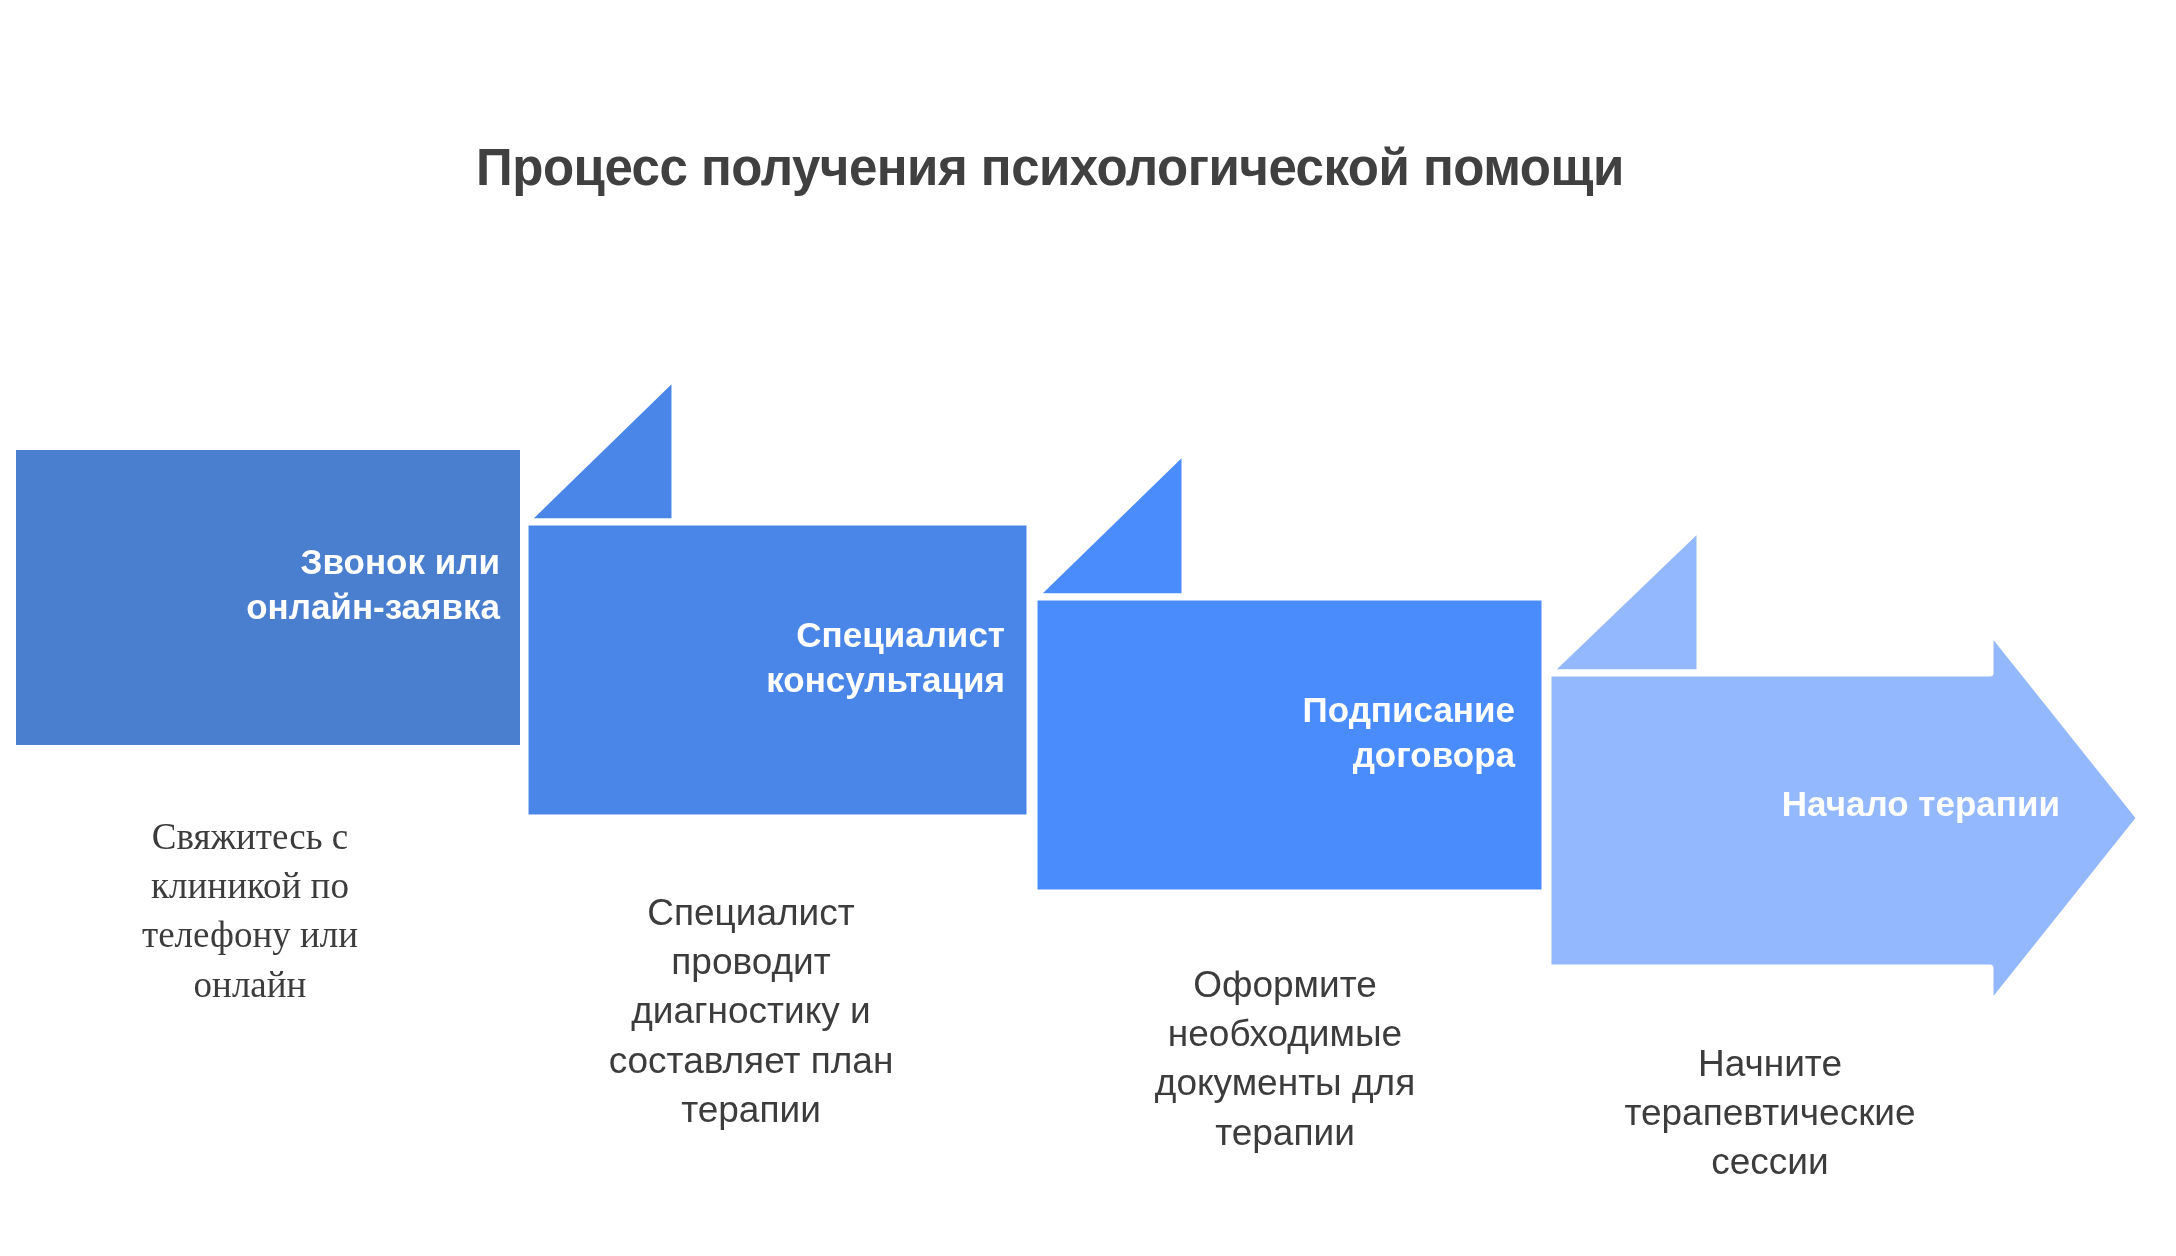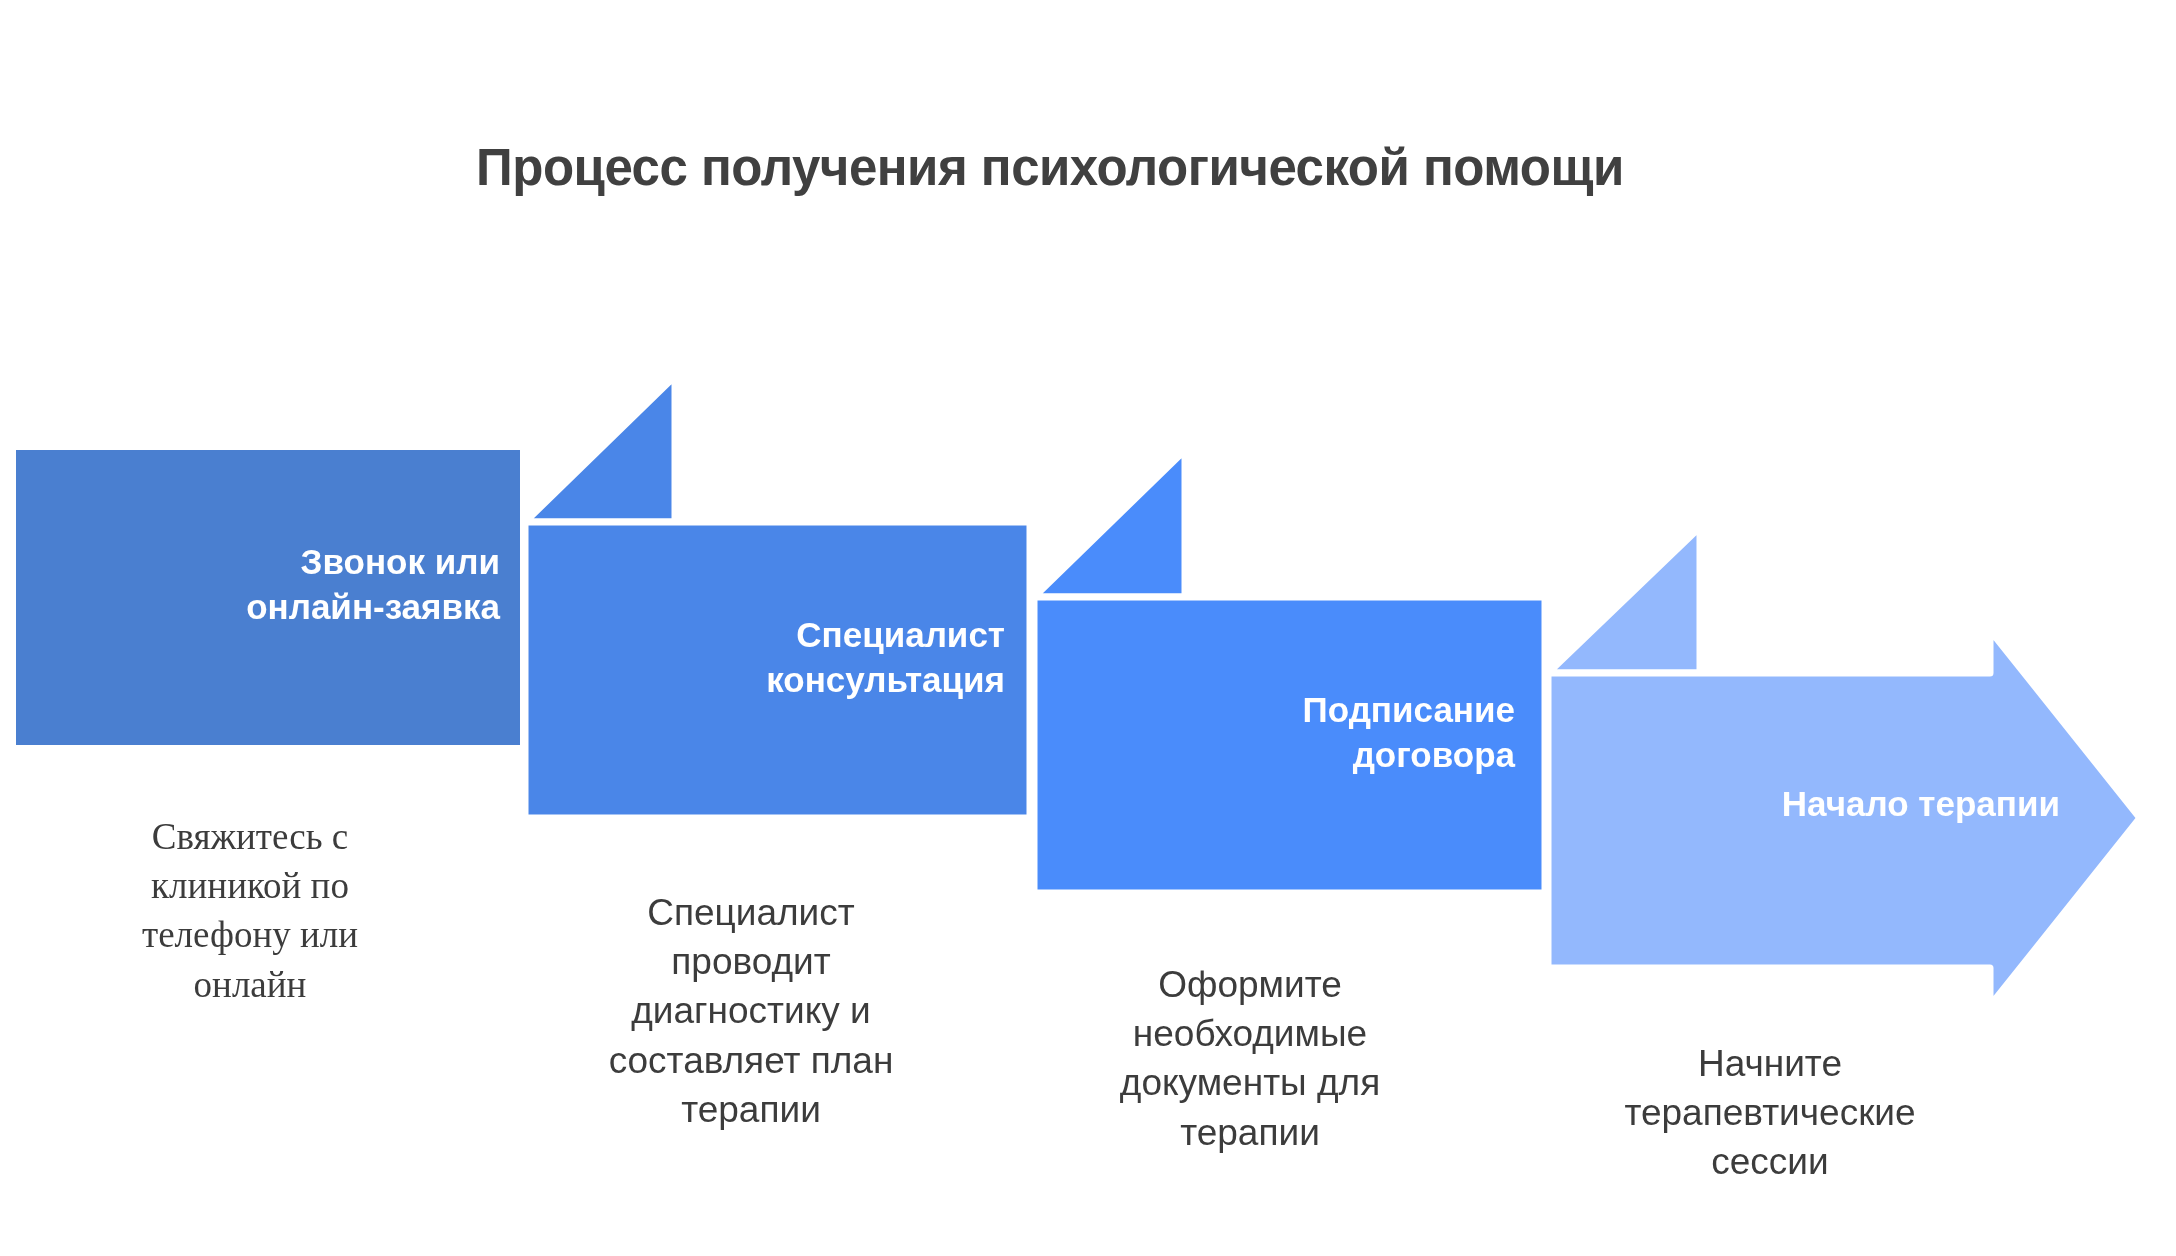--- a/index.html
+++ b/index.html
@@ -75,21 +75,21 @@
     position: absolute;
     text-align: center;
     color: #3c3c3c;
     font-weight: normal;
     font-size: 37px;
     line-height: 1.33;
     white-space: pre-line;
   }
   .step-caption.c1 { left: 40px;   top: 812px;  width: 420px; font-family: Liberation Serif, serif; }
   .step-caption.c2 { left: 541px;  top: 888px;  width: 420px; }
-  .step-caption.c3 { left: 1040px; top: 960px;  width: 420px; }
+  .step-caption.c3 { left: 1075px; top: 960px;  width: 420px; }
   .step-caption.c4 { left: 1555px; top: 1024px; width: 430px; margin-top: 15px; }
 </style>
 </head>
 <body>
 
 <div id="slide">
 
   <div id="slide-title">Процесс получения психологической помощи</div>
 
   <div id="process-stage">

